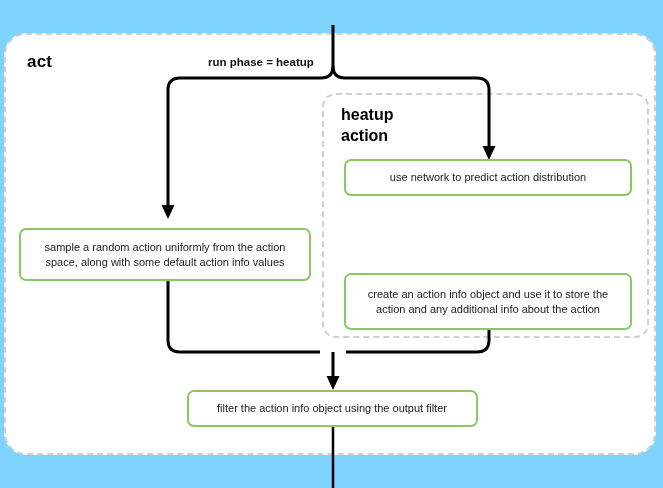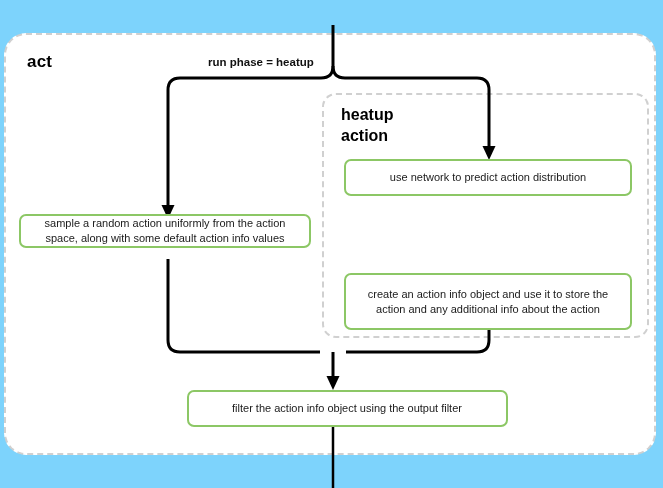--- a/index.html
+++ b/index.html
@@ -77,25 +77,25 @@
     box-sizing: border-box;
     display: flex;
     align-items: center;
     justify-content: center;
     text-align: center;
     color: #1a1a1a;
     font-size: 11px;
     line-height: 15px;
     padding: 3px 9px;
   }
-  .box-sample   { left: 19px;  top: 214px; width: 292px; height: 34px; }
+  .box-sample   { left: 19px;  top: 228px; width: 292px; height: 53px; }
   .box-usenet   { left: 344px; top: 159px; width: 288px; height: 37px; }
   .box-explore  { left: 344px; top: 216px; width: 288px; height: 41px; }
   .box-createai { left: 344px; top: 273px; width: 288px; height: 57px; }
-  .box-filter   { left: 187px; top: 390px; width: 321px; height: 37px; padding-left: 8px; }
+  .box-filter   { left: 187px; top: 390px; width: 291px; height: 37px; padding-left: 8px; }
 
   svg.wires {
     position: absolute;
     left: 0; top: 0;
     width: 663px;
     height: 488px;
     pointer-events: none;
   }
 </style>
 </head>

